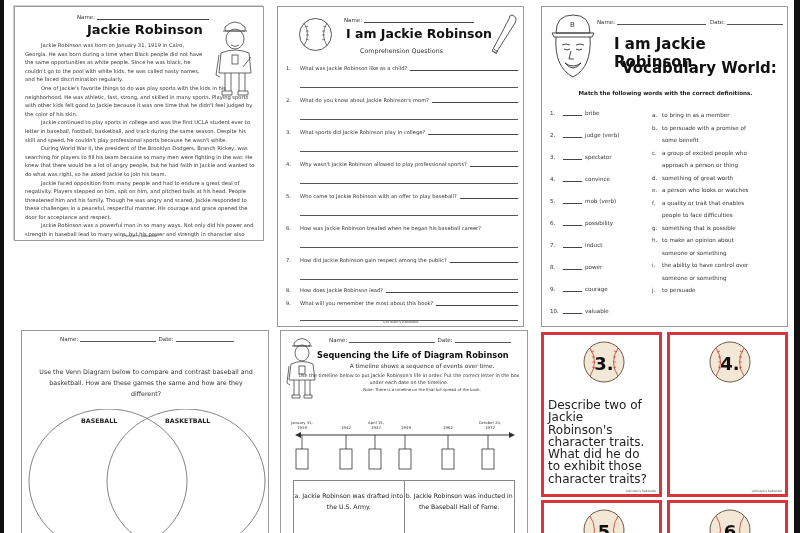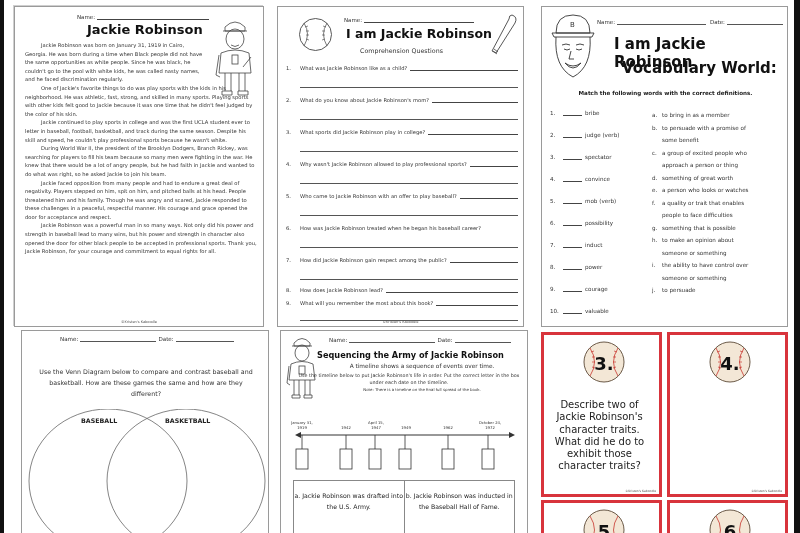--- a/index.html
+++ b/index.html
@@ -8,21 +8,21 @@
 
   .frame-left { position: absolute; left: 0; top: 0; width: 4px; height: 533px; background: #111; }
   .frame-right { position: absolute; left: 794px; top: 0; width: 6px; height: 533px; background: #111; }
 
   .page { position: absolute; background: #fff; border: 1px solid #9a9a9a; overflow: hidden; }
   .page.shadow { box-shadow: -1px -1px 0 #cfcfcf; }
 
   .credit { position: absolute; left: 0; right: 0; bottom: 2px; text-align: center; font-size: 3.5px; color: #555; }
 
   
-  #p1 { left: 14px; top: 6px; width: 250px; height: 321px; }
+  #p1 { left: 14px; top: 6px; width: 250px; height: 235px; }
   #p1 .name-row { position: absolute; left: 62px; top: 7px; font-size: 5.5px; color: #333; }
   #p1 .name-line { display: inline-block; width: 112px; border-bottom: 1px solid #444; margin-left: 2px; vertical-align: bottom; }
   #p1 .title { position: absolute; left: 72px; top: 15px; font-size: 13px; font-weight: bold; color: #111; font-family: "DejaVu Sans", sans-serif; }
   #p1 .figure { position: absolute; left: 198px; top: 8px; width: 44px; height: 84px; }
   #p1 .body { position: absolute; left: 10px; top: 34px; width: 232px; font-size: 5.2px; line-height: 8.6px; color: #333; }
   #p1 .body p { text-indent: 16px; }
   #p1 .body p.first { width: 180px; }
 
   
   #p2 { left: 277px; top: 6px; width: 247px; height: 321px; }
@@ -73,21 +73,21 @@
   #p5 .date { position: absolute; top: 90px; font-size: 3.8px; line-height: 4.5px; text-align: center; color: #333; width: 34px; }
   #p5 .timeline { position: absolute; left: 14px; top: 100px; width: 220px; height: 40px; }
   #p5 .cards { position: absolute; left: 12px; top: 149px; width: 222px; height: 70px; border: 1px solid #888; display: flex; }
   #p5 .card { flex: 1; font-size: 6.2px; line-height: 11px; text-align: center; padding-top: 9px; color: #222; }
   #p5 .card + .card { border-left: 1px solid #888; }
 
   
   .tcard { position: absolute; width: 121px; background: #fff; border: 3px solid #d8343c; overflow: hidden; }
   .tcard::before { content: ""; position: absolute; inset: 0; border: 1px dashed #fff; pointer-events: none; }
   .tcard .ball { position: absolute; left: 38px; top: 5px; width: 44px; height: 44px; }
-  .tcard .text { position: absolute; left: 4px; right: 8px; top: 64px; text-align: center; font-size: 10px; line-height: 12.3px; color: #222; }
+  .tcard .text { position: absolute; left: 4px; right: 8px; top: 64px; text-align: left; font-size: 12px; line-height: 12.3px; color: #222; }
   .tcard .credit { bottom: 1px; right: 3px; left: auto; text-align: right; font-size: 3px; }
   #c3 { left: 541px; top: 332px; height: 165px; }
   #c4 { left: 667px; top: 332px; height: 165px; }
   #c5 { left: 541px; top: 500px; height: 40px; }
   #c6 { left: 667px; top: 500px; height: 40px; }
 </style>
 </head>
 <body>
 
 <div class="frame-left"></div>
@@ -312,21 +312,21 @@
       <path d="M9 47 L9 62 M14 47 L14 62 M20 47 L20 62 M25 47 L25 62"></path>
       <path d="M7 62 L15 62 L15 65 L7 65 Z M19 62 L27 62 L27 65 L19 65 Z"></path>
     </g>
   </svg>
   <div class="name-row">
     <span>Name:</span>
     <span class="line" style="width:86px; margin:0 2px"></span>
     <span>Date:</span>
     <span class="line" style="width:56px; margin-left:2px"></span>
   </div>
-  <div class="title">Sequencing the Army of Jackie Robinson</div>
+  <div class="title">Sequencing the Life of Diagram Robinson</div>
   <div class="sub">A timeline shows a sequence of events over time.</div>
   <div class="instr">Use the timeline below to put Jackie Robinson's life in order. Put the correct letter in the box under each date on the timeline.</div>
   <div class="note">Note: There is a timeline on the final full spread of the book.</div>
 
   <div class="date" style="left:4px">
       <div>January 31,</div>
       <div>1919</div>
     </div>
   <div class="date" style="left:48px">
       <div>&nbsp;</div>

